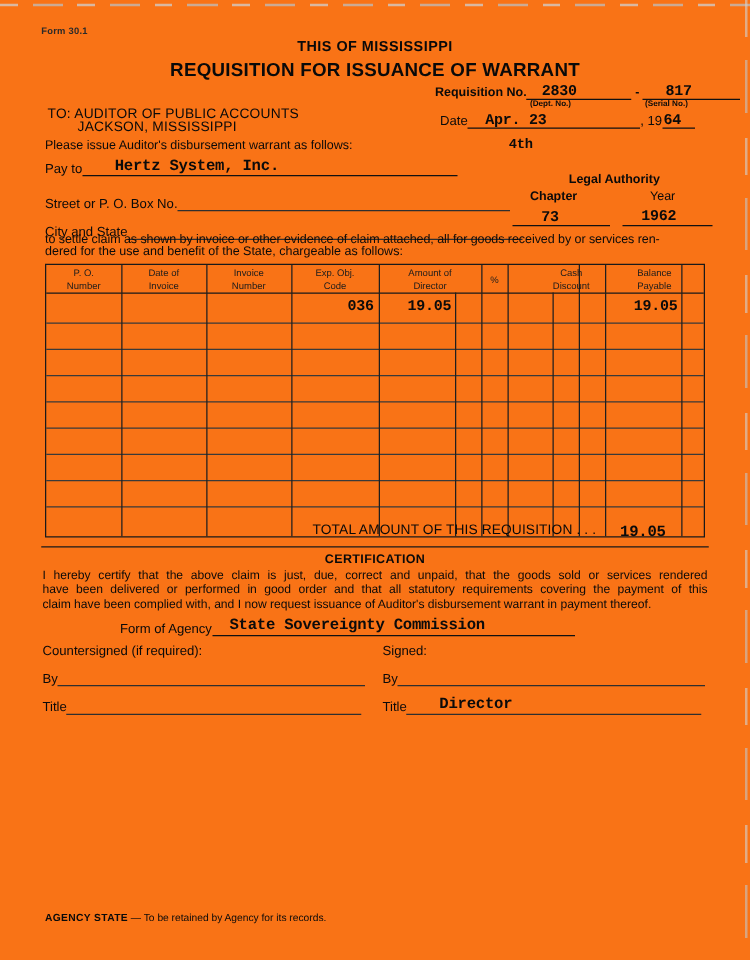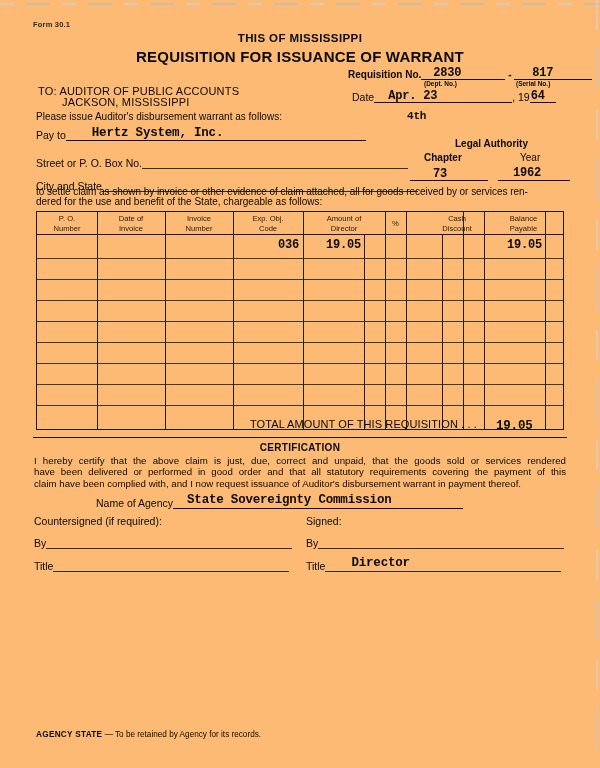--- a/index.html
+++ b/index.html
@@ -12,21 +12,21 @@
     height: 768px;
     position: relative;
     font-family: "Liberation Sans", sans-serif;
     color: #0a0a0a;
     overflow: hidden;
   }
 
   #page {
     position: absolute;
     inset: 0;
-    background: #fdba74;
+    background: #f97316;
   }
 
   
   .scan-edge-top {
     position: absolute;
     top: 3px; left: 0; right: 0;
     height: 2px;
     background: repeating-linear-gradient(to right,
       #cfcfcf 0px, #cfcfcf 14px, transparent 14px, transparent 26px,
       #bdbdbd 26px, #bdbdbd 50px, transparent 50px, transparent 62px);
@@ -442,21 +442,21 @@
 
   <div class="cert-rule"></div>
   <div class="cert-title">CERTIFICATION</div>
   <div class="cert-body">
     <span>I hereby certify that the above claim is just, due, correct and unpaid, that the goods sold or services rendered</span>
     <span>have been delivered or performed in good order and that all statutory requirements covering the payment of this</span>
     <span style="text-align-last:left;">claim have been complied with, and I now request issuance of Auditor's disbursement warrant in payment thereof.</span>
   </div>
 
   <div class="agency-row">
-    <span class="lbl">Name of Agency</span><span class="rule" style="width:290px;"><span class="typed" style="position:absolute;left:14px;top:-4px;font-size:12.5px;">State Sovereignty Commission</span></span>
+    <span class="lbl">Form of Agency</span><span class="rule" style="width:290px;"><span class="typed" style="position:absolute;left:14px;top:-4px;font-size:12.5px;">State Sovereignty Commission</span></span>
   </div>
 
   <div class="countersigned">Countersigned (if required):</div>
   <div class="signed">Signed:</div>
 
   <div class="by-left">
     <span class="lbl">By</span><span class="rule thin" style="width:246px;"><span class="typed" style="position:absolute;left:14px;top:-3px;font-size:12.5px;"></span></span>
   </div>
   <div class="by-right">
     <span class="lbl">By</span><span class="rule thin" style="width:246px;"><span class="typed" style="position:absolute;left:14px;top:-3px;font-size:12.5px;"></span></span>

